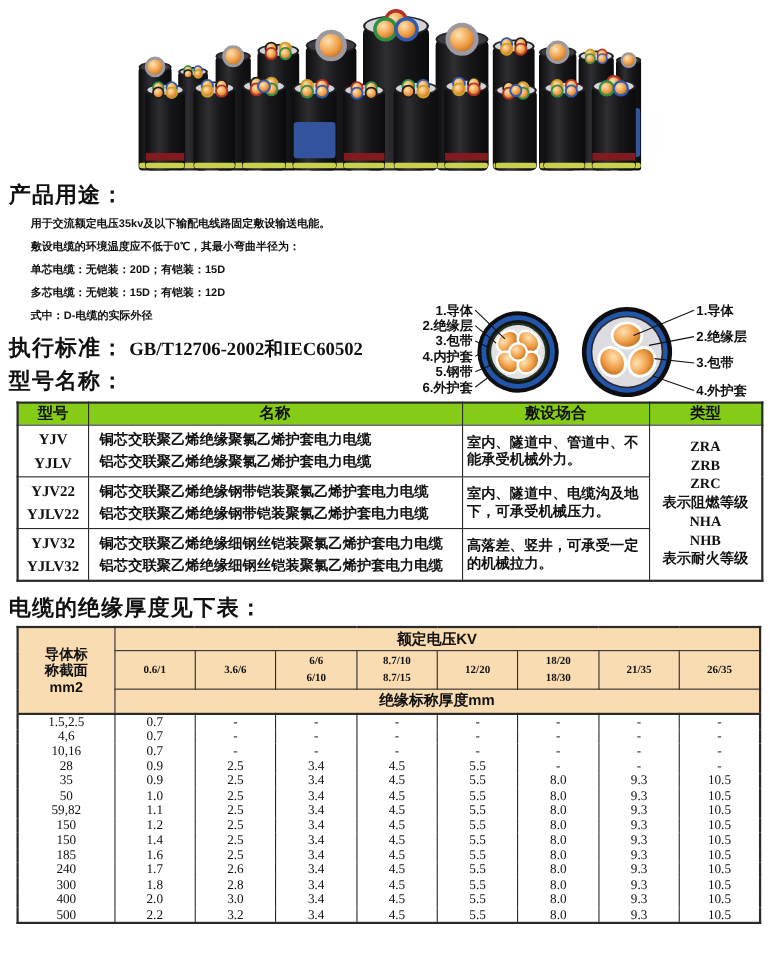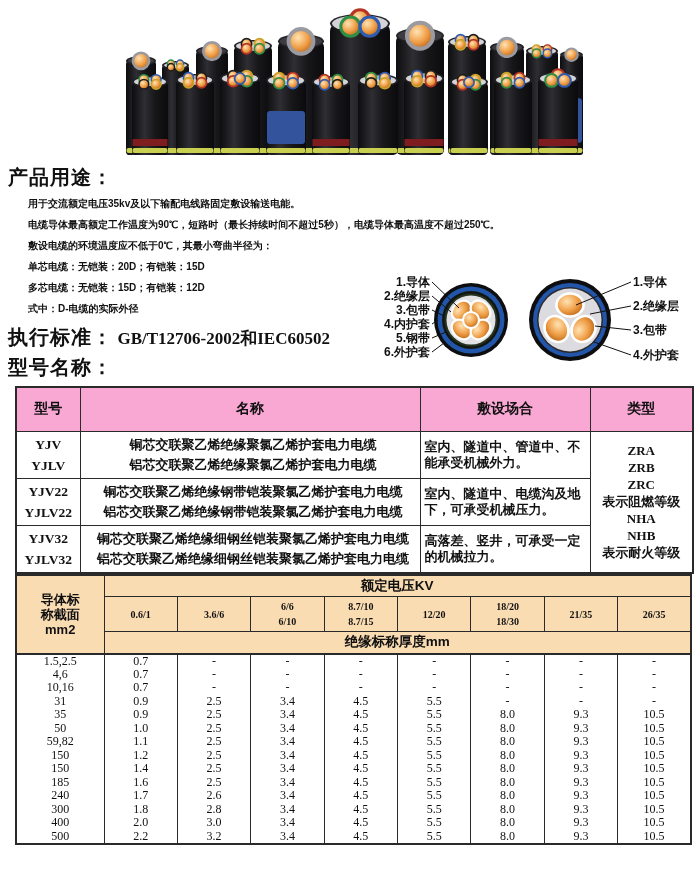--- a/index.html
+++ b/index.html
@@ -16,24 +16,24 @@
   .std-label { font-size:20px; font-weight:bold; letter-spacing:1px; }
   .std-value { font-family:"Liberation Serif", serif; font-size:17px; font-weight:bold; }
   .models-title { margin:3px 0 5px 8px; }
 
   .diagram-svg { position:absolute; left:383px; top:272px; width:317px; height:98px; }
   .dlabel { font-size:12px; font-weight:bold; fill:#111; }
 
   table { border-collapse:collapse; table-layout:fixed; margin-left:15px; width:677px; }
   .model-table { border:2px solid #2a2a2a; }
   .model-table th {
-    background:#f9a8d4; border:1px solid #2a2a2a; font-size:14px; font-weight:bold;
-    height:44px; padding:0; text-align:center;
+    background:#84cc16; border:1px solid #2a2a2a; font-size:14px; font-weight:bold;
+    height:20px; padding:0; text-align:center;
   }
-  .model-table td { border:1px solid #2a2a2a; padding:2px 4px; vertical-align:middle;text-align:center; }
+  .model-table td { border:1px solid #2a2a2a; padding:2px 4px; vertical-align:middle; }
   .model-table td.codes { text-align:center; font-family:"Liberation Serif", serif; font-size:13.5px; font-weight:bold; }
   .model-table td.codes div { line-height:21px; }
   .model-table td.names { font-size:13px; font-weight:bold; padding-left:10px; }
   .model-table td.names div { line-height:20px; }
   .model-table td.app { text-align:center; font-size:13px; font-weight:bold; }
   .model-table td.app span { display:inline-block; text-align:left; line-height:16px; }
   .model-table td.type { text-align:center; font-size:13px; font-weight:bold; font-family:"Liberation Serif", serif; }
   .model-table td.type div { line-height:17px; }
 
   .thick-title { margin-top:10px; }
@@ -330,21 +330,20 @@
     <text class="dlabel" x="250" y="38">2.绝缘层</text>
     <text class="dlabel" x="250" y="62">3.包带</text>
     <text class="dlabel" x="250" y="87">4.外护套</text>
   </g>
 </svg>
 
 <div class="content">
   <div class="sec-title">产品用途：</div>
   <div class="usage">
     <p>用于交流额定电压35kv及以下输配电线路固定敷设输送电能。</p>
-    <p>电缆导体最高额定工作温度为90℃，短路时（最长持续时间不超过5秒），电缆导体最高温度不超过250℃。</p>
     <p>敷设电缆的环境温度应不低于0℃，其最小弯曲半径为：</p>
     <p>单芯电缆：无铠装：20D；有铠装：15D</p>
     <p>多芯电缆：无铠装：15D；有铠装：12D</p>
     <p>式中：D-电缆的实际外径</p>
   </div>
 
   <div class="std-line">
     <span class="std-label">执行标准：</span>
     <span class="std-value">GB/T12706-2002和IEC60502</span>
   </div>
@@ -405,20 +404,21 @@
         </td>
         <td class="names">
           <div>铜芯交联聚乙烯绝缘细钢丝铠装聚氯乙烯护套电力电缆</div>
           <div>铝芯交联聚乙烯绝缘细钢丝铠装聚氯乙烯护套电力电缆</div>
         </td>
         <td class="app"><span>高落差、竖井，可承受一定的机械拉力。</span></td>
       </tr>
     </tbody>
   </table>
 
+  <div class="sec-title thick-title">电缆的绝缘厚度见下表：</div>
 
   <table class="thick-table">
     <colgroup>
       <col class="col-size">
       <col>
         <col>
         <col>
         <col>
         <col>
         <col>
@@ -477,21 +477,21 @@
           <td>0.7</td>
           <td>-</td>
           <td>-</td>
           <td>-</td>
           <td>-</td>
           <td>-</td>
           <td>-</td>
           <td>-</td>
         </tr>
         <tr>
-          <td>31</td>
+          <td>28</td>
           <td>0.9</td>
           <td>2.5</td>
           <td>3.4</td>
           <td>4.5</td>
           <td>5.5</td>
           <td>-</td>
           <td>-</td>
           <td>-</td>
         </tr>
         <tr>

